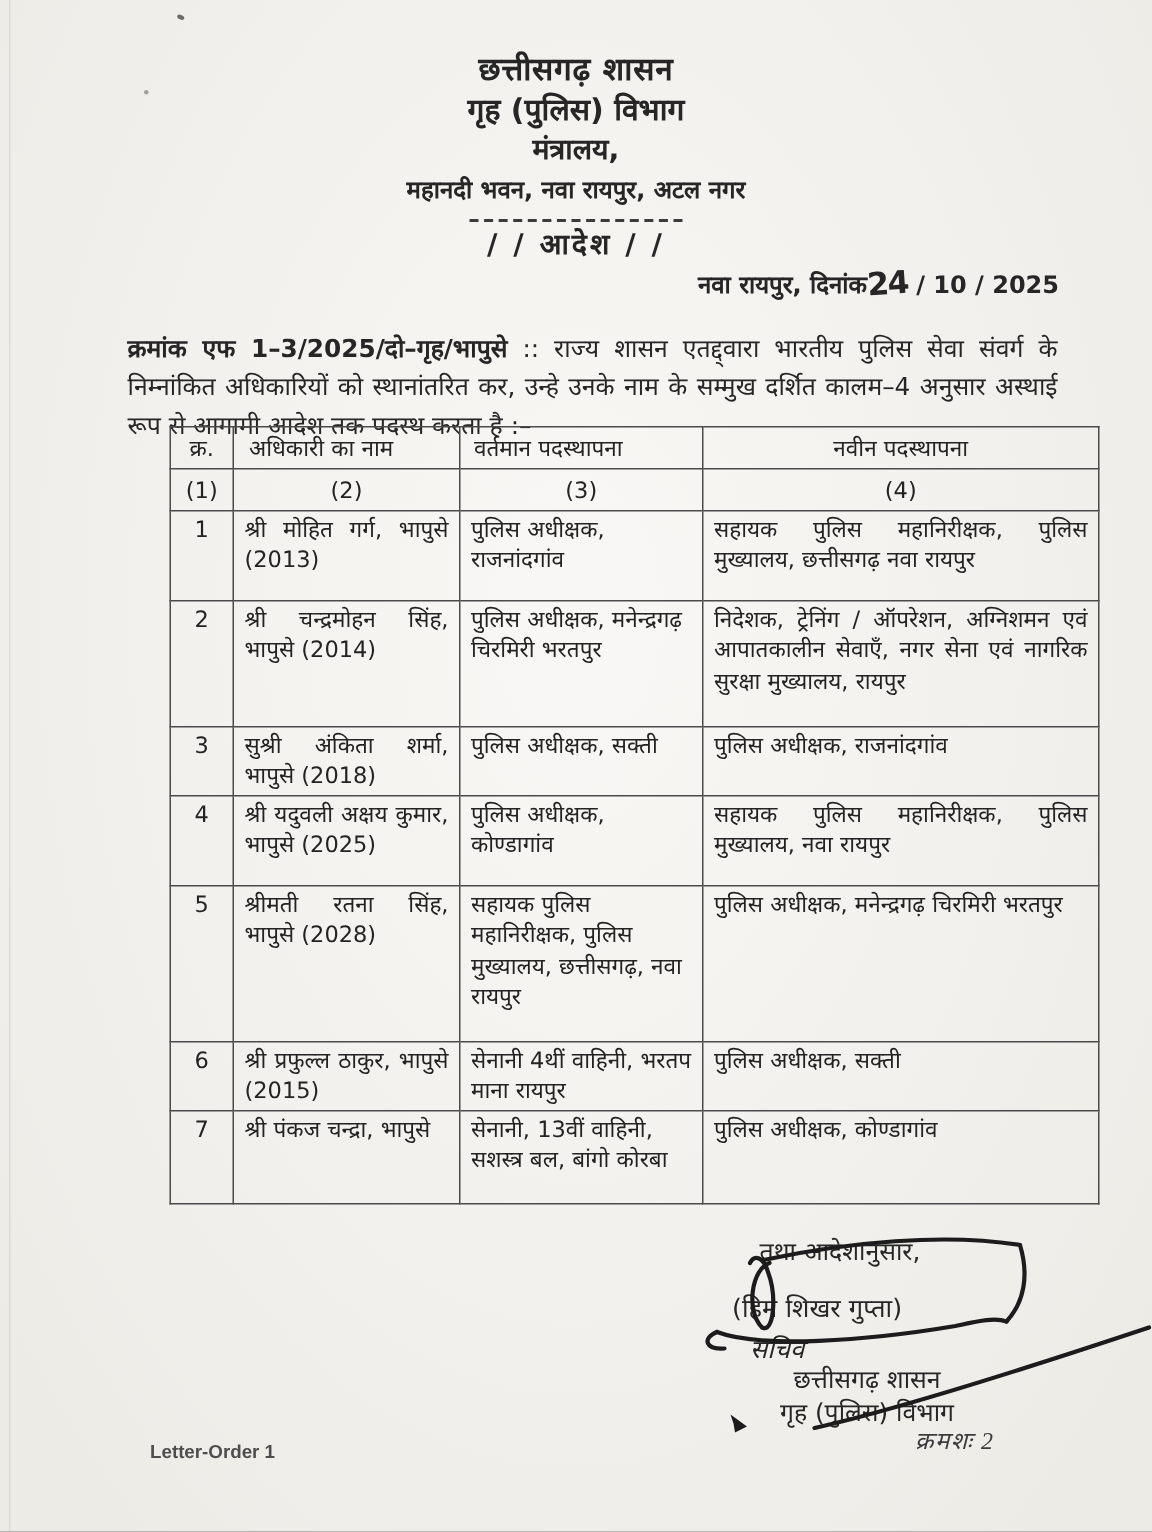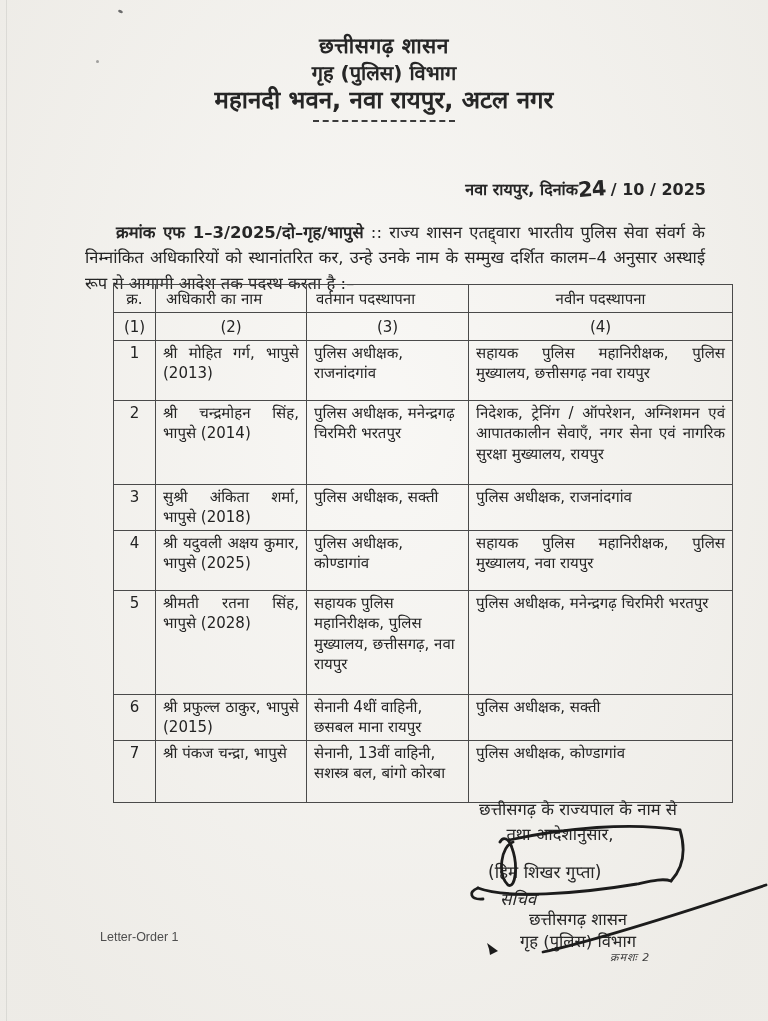--- a/index.html
+++ b/index.html
@@ -18,37 +18,37 @@
   .edge-line { position:absolute; left:6px; top:0; width:1px; height:100%; background:rgba(60,60,60,0.10); }
   .speck { position:absolute; background:#6b6b6b; border-radius:50%; }
   .speck.a { left:118px; top:10px; width:5px; height:3px; transform:rotate(25deg); }
   .speck.b { left:96px; top:60px; width:3px; height:3px; opacity:.6; }
 
   
   .hdr { position:absolute; top:33px; left:0; width:100%; text-align:center; font-weight:bold; }
   .hdr .l1 { font-size:21px; line-height:27px; letter-spacing:.5px; }
   .hdr .l2 { font-size:20px; line-height:27px; }
   .hdr .l3 { font-size:19px; line-height:26px; }
-  .hdr .l4 { font-size:24px; line-height:27px; }
+  .hdr .l4 { font-size:16px; line-height:27px; }
   .divider { width:142px; margin:6px auto 3px auto; border-top:2.5px dashed #3b3b3b; }
   .order-title { font-size:19px; line-height:24px; letter-spacing:2px; }
 
   .dateline { position:absolute; top:176px; right:62px; font-size:16px; font-weight:bold; white-space:nowrap; }
   .dateline .place { margin-right:0; }
   .hand-num {
     display:inline-block; font-size:21px; font-weight:bold;
     transform:rotate(-4deg) translateY(1px); letter-spacing:-1px;
   }
 
   
   .intro {
     position:absolute; top:203px; left:85px; width:620px;
     font-size:16.5px; line-height:25.5px; text-align:justify;
   }
-  .intro .ref { font-weight:bold;margin-left:31px; }
+  .intro .ref { font-weight:bold; }
 
   
   table.order {
     position:absolute; top:284px; left:113px; width:619px;
     border-collapse:collapse; table-layout:fixed;
     font-size:15px; line-height:20.5px; color:#232323;
   }
   table.order th, table.order td {
     border:1.5px solid #4a4a4a; vertical-align:top; padding:2px 7px;
     overflow:hidden;
@@ -62,38 +62,40 @@
   tr.r1 { height:60px; } tr.r2 { height:84px; } tr.r3 { height:40px; }
   tr.r4 { height:60px; } tr.r5 { height:104px; } tr.r6 { height:46px; } tr.r7 { height:62px; }
 
   
   .signoff1 { position:absolute; top:797px; left:420px; width:316px; text-align:center; font-size:16.5px; }
   .signoff2 { position:absolute; top:822px; left:420px; width:280px; text-align:center; font-size:16.5px; }
   .sig-name { position:absolute; top:860px; left:488px; width:235px; font-size:17px; white-space:nowrap; }
   .sig-desig { position:absolute; top:887px; left:500px; width:90px; text-align:left; font-size:17px;font-style:italic; }
   .sig-org1 { position:absolute; top:907px; left:494px; width:168px; text-align:center; font-size:16.5px; }
   .sig-org2 { position:absolute; top:929px; left:488px; width:180px; text-align:center; font-size:16.5px; }
-  .page-marker { position:absolute; top:949px; left:610px; font-size:11px; font-style:italic; letter-spacing:1px; color:#3c3c3c; }
-  .footer-left { position:absolute; top:930px; left:100px; font-size:12.5px; color:#4e4e4e; font-family:"Liberation Sans","DejaVu Sans",sans-serif; }
+  .page-marker { position:absolute; top:949px; left:610px; font-size:16px; font-style:italic; letter-spacing:1px; color:#3c3c3c;font-family:Liberation Serif, serif; }
+  .footer-left { position:absolute; top:961px; left:100px; font-size:12.5px; color:#4e4e4e; font-family:"Liberation Sans","DejaVu Sans",sans-serif;font-weight:bold; }
 
   .sig-svg { position:absolute; left:455px; top:812px; width:313px; height:155px; }
 </style>
 </head>
 <body>
 
 <div class="page">
   <div class="edge-line"></div>
   <div class="speck a"></div>
   <div class="speck b"></div>
 
   <div class="hdr">
     <div class="l1">छत्तीसगढ़ शासन</div>
     <div class="l2">गृह (पुलिस) विभाग</div>
+    <div class="l3">मंत्रालय,</div>
     <div class="l4">महानदी भवन, नवा रायपुर, अटल नगर</div>
     <div class="divider"></div>
+    <div class="order-title">/ / आदेश / /</div>
   </div>
 
   <div class="dateline">
     <span class="place">नवा रायपुर,</span>
     <span>दिनांक</span><span class="hand-num">24</span>
     <span>/ 10 / 2025</span>
   </div>
 
   <p class="intro">
     <span class="ref">क्रमांक एफ 1–3/2025/दो–गृह/भापुसे</span>
@@ -147,33 +149,32 @@
     </tr>
     <tr class="r5">
       <td class="sno">5</td>
       <td class="jus">श्रीमती रतना सिंह, भापुसे (2028)</td>
       <td>सहायक पुलिस महानिरीक्षक, पुलिस मुख्यालय, छत्तीसगढ़, नवा रायपुर</td>
       <td class="jus">पुलिस अधीक्षक, मनेन्द्रगढ़ चिरमिरी भरतपुर</td>
     </tr>
     <tr class="r6">
       <td class="sno">6</td>
       <td class="jus">श्री प्रफुल्ल ठाकुर, भापुसे (2015)</td>
-      <td>सेनानी 4थीं वाहिनी, छसबल माना रायपुर</td>
+      <td>सेनानी 4थीं वाहिनी, भरतप माना रायपुर</td>
       <td>पुलिस अधीक्षक, सक्ती</td>
     </tr>
     <tr class="r7">
       <td class="sno">7</td>
       <td class="jus">श्री पंकज चन्द्रा, भापुसे</td>
       <td>सेनानी, 13वीं वाहिनी, सशस्त्र बल, बांगो कोरबा</td>
       <td>पुलिस अधीक्षक, कोण्डागांव</td>
     </tr>
   </tbody>
     </table>
 
-  <div class="signoff1">छत्तीसगढ़ के राज्यपाल के नाम से</div>
   <div class="signoff2">तथा आदेशानुसार,</div>
   <div class="sig-name">(हिम शिखर गुप्ता)</div>
   <div class="sig-desig">सचिव</div>
   <div class="sig-org1">छत्तीसगढ़ शासन</div>
   <div class="sig-org2">गृह (पुलिस) विभाग</div>
   <div class="page-marker">क्रमशः 2</div>
   <div class="footer-left">Letter-Order 1</div>
 
   <svg class="sig-svg" viewBox="0 0 313 155">
     <g fill="none" stroke="#1c1c1c" stroke-width="2.8" stroke-linecap="round">

